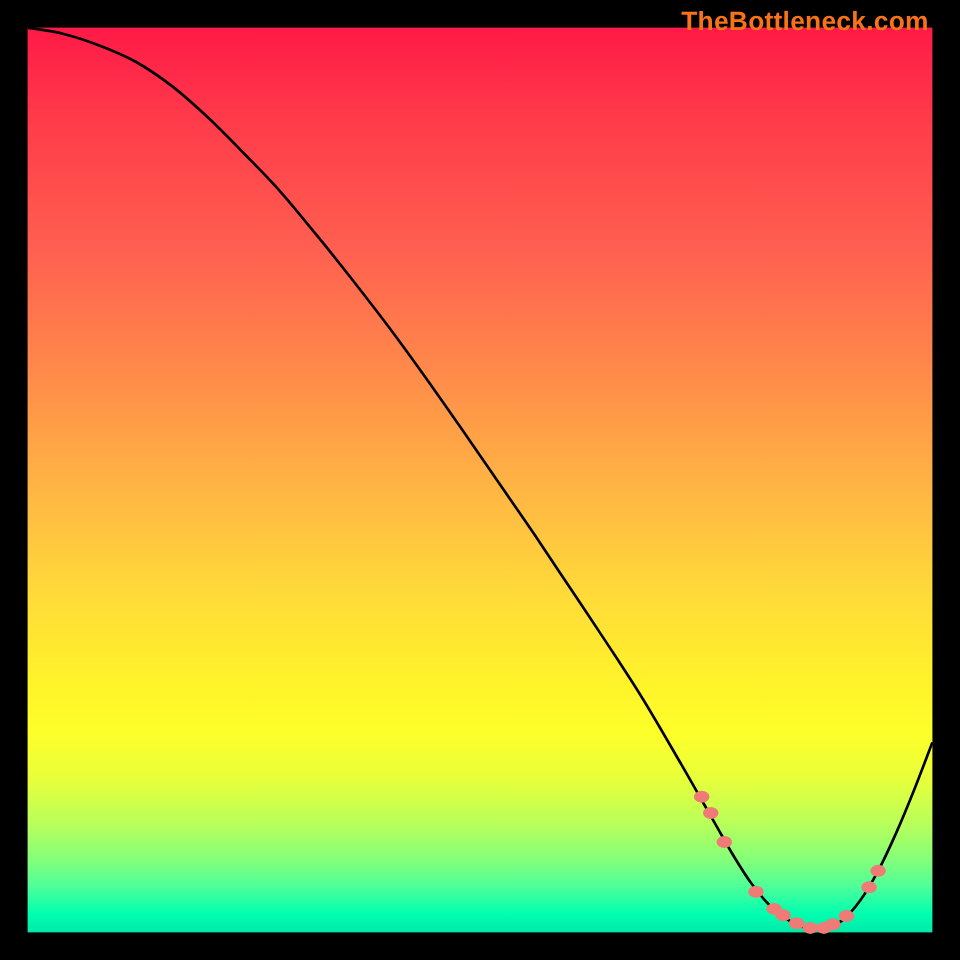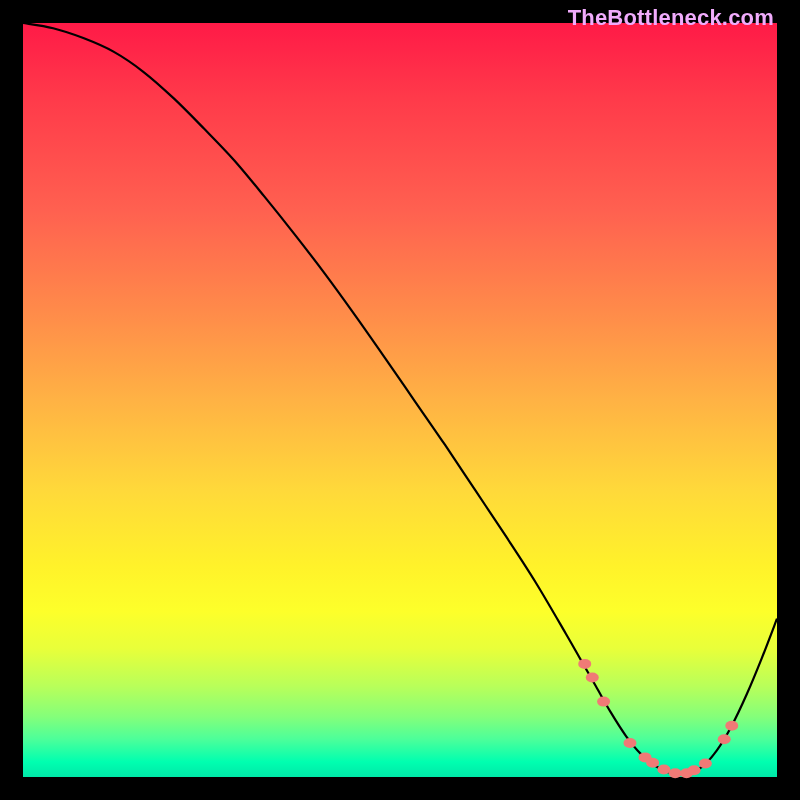--- a/index.html
+++ b/index.html
@@ -27,21 +27,21 @@
       #00ffb0 98%,
       #00e8a8 100%);
   }
   .watermark {
     position: absolute;
     top: 5px;
     right: 26px;
     font-family: Arial, Helvetica, sans-serif;
     font-size: 22px;
     font-weight: bold;
-    color: #f0abfc;
+    color: #f97316;
     letter-spacing: 0.2px;
   }
   svg.curve {
     position: absolute;
     left: 23px;
     top: 23px;
     width: 754px;
     height: 754px;
     overflow: visible;
   }

